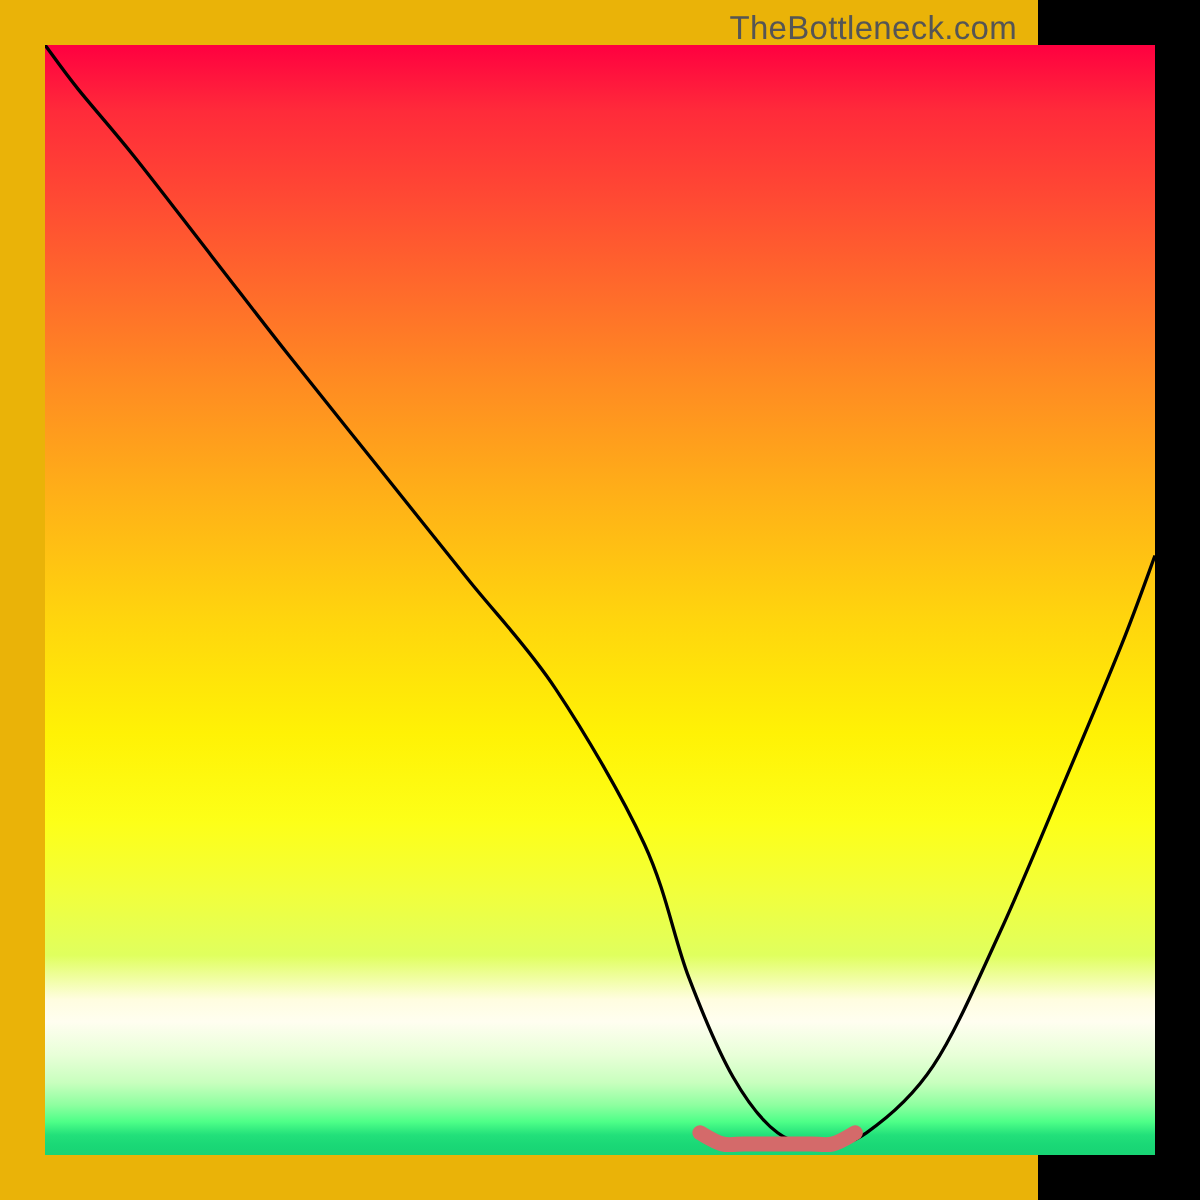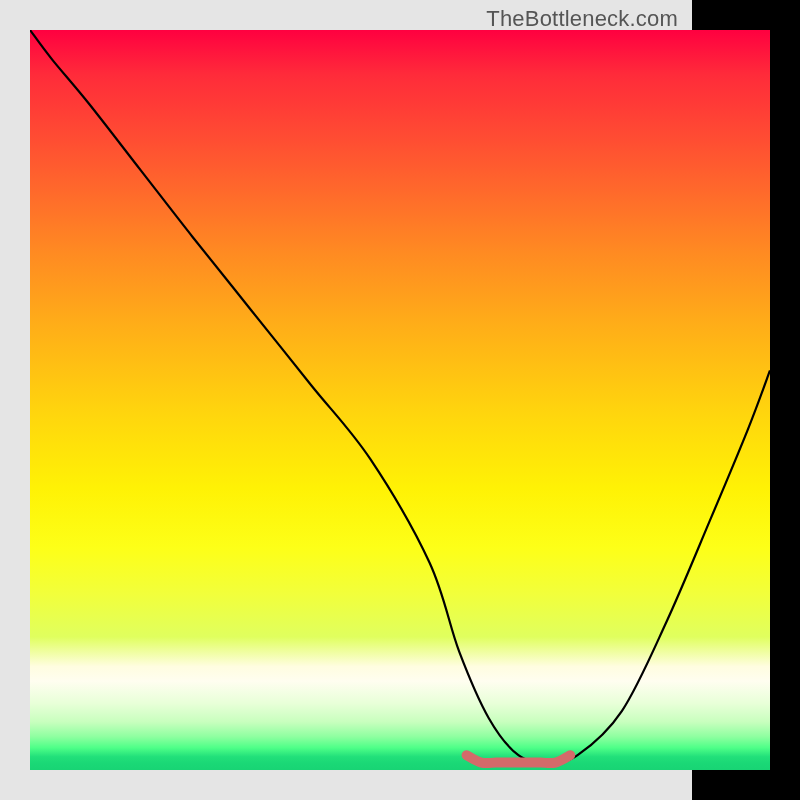--- a/index.html
+++ b/index.html
@@ -8,21 +8,21 @@
     width: 800px;
     height: 800px;
     overflow: hidden;
     background: #000;
     font-family: Arial, Helvetica, sans-serif;
   }
   .frame {
     position: relative;
     width: 692px;
     height: 800px;
-    background: #e5e5e5;
+    background: #eab308;
   }
   .watermark {
     position: absolute;
     top: 6px;
     right: 14px;
     color: #555;
     font-size: 22px;
     font-weight: 500;
     letter-spacing: 0.2px;
     z-index: 10;

